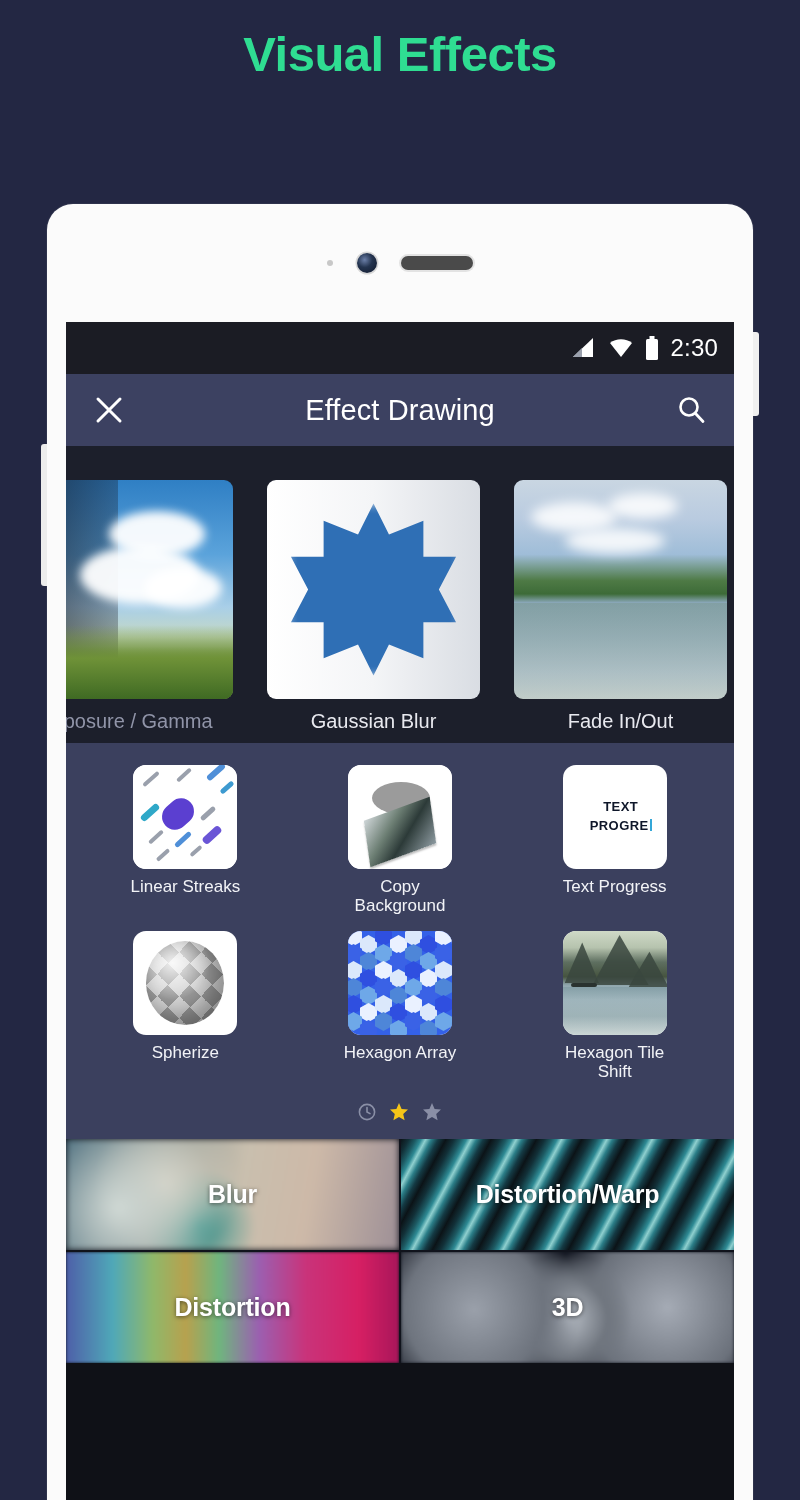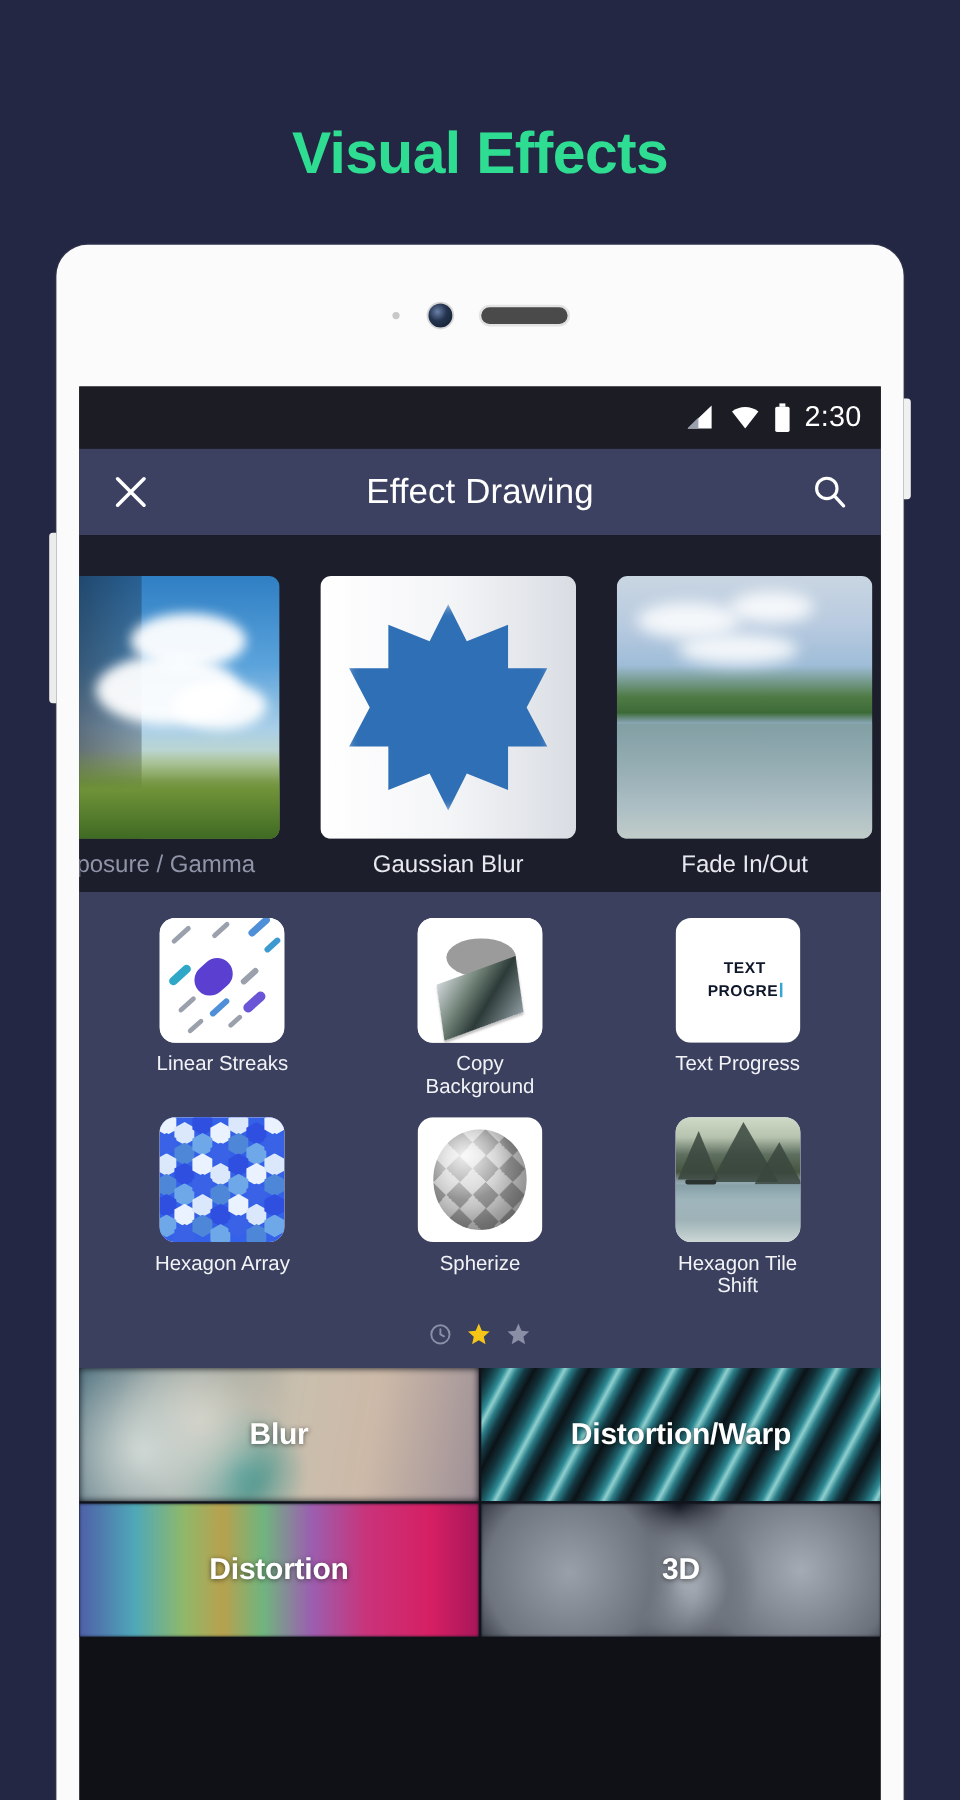--- a/index.html
+++ b/index.html
@@ -13,21 +13,21 @@
     position: relative;
   }
 
   
   .page-title {
     text-align: center;
     color: #2fdd92;
     font-size: 49px;
     font-weight: bold;
     letter-spacing: -0.5px;
-    padding-top: 104px;
+    padding-top: 30px;
     line-height: 1;
   }
 
   
   .device {
     position: absolute;
     left: 47px;
     top: 204px;
     width: 706px;
     height: 1320px;
@@ -532,20 +532,29 @@
               <span>TEXT</span>
               <span><span>PROGRE</span><i class="caret"></i></span>
             </div>
           </div>
           <div class="grid-label">Text Progress</div>
         </div>
 
       </div>
 
       <div class="grid-row">
+
+        <div class="grid-item">
+          <div class="grid-thumb">
+            <div class="art-sphere">
+              <div class="ball"></div>
+            </div>
+          </div>
+          <div class="grid-label">Spherize</div>
+        </div>
 
         <div class="grid-item">
           <div class="grid-thumb">
             <div class="art-hex" id="hexArt">
                 <span class="h" style="left: -3px; top: -4px; background: rgb(234, 241, 255);"></span>
                 <span class="h" style="left: 12px; top: 4px; background: rgb(219, 232, 251);"></span>
                 <span class="h" style="left: 27px; top: -4px; background: rgb(47, 79, 224);"></span>
                 <span class="h" style="left: 42px; top: 4px; background: rgb(234, 241, 255);"></span>
                 <span class="h" style="left: 57px; top: -4px; background: rgb(219, 232, 251);"></span>
                 <span class="h" style="left: 72px; top: 4px; background: rgb(47, 79, 224);"></span>
@@ -585,29 +594,20 @@
                 <span class="h" style="left: 57px; top: 81px; background: rgb(58, 98, 230);"></span>
                 <span class="h" style="left: 72px; top: 89px; background: rgb(78, 134, 216);"></span>
                 <span class="h" style="left: 87px; top: 81px; background: rgb(110, 168, 232);"></span>
               </div>
           </div>
           <div class="grid-label">Hexagon Array</div>
         </div>
 
         <div class="grid-item">
           <div class="grid-thumb">
-            <div class="art-sphere">
-              <div class="ball"></div>
-            </div>
-          </div>
-          <div class="grid-label">Spherize</div>
-        </div>
-
-        <div class="grid-item">
-          <div class="grid-thumb">
             <div class="art-tileshift">
               <span class="mtn" style="left:2px;top:8px;width:44px;height:44px;clip-path:polygon(0% 100%,40% 8%,78% 100%);"></span>
               <span class="mtn" style="left:30px;top:4px;width:56px;height:50px;clip-path:polygon(0% 100%,48% 0%,100% 100%);"></span>
               <span class="mtn" style="left:66px;top:16px;width:40px;height:40px;clip-path:polygon(0% 100%,52% 12%,100% 100%);"></span>
               <span style="position:absolute;left:0;right:0;top:54%;bottom:0;background:linear-gradient(to bottom,rgba(120,150,158,0.55),rgba(200,214,216,0.30));"></span>
               <span style="position:absolute;left:8px;top:50%;width:26px;height:4px;background:#2a3330;border-radius:2px;"></span>
             </div>
           </div>
           <div class="grid-label">Hexagon Tile Shift</div>
         </div>

